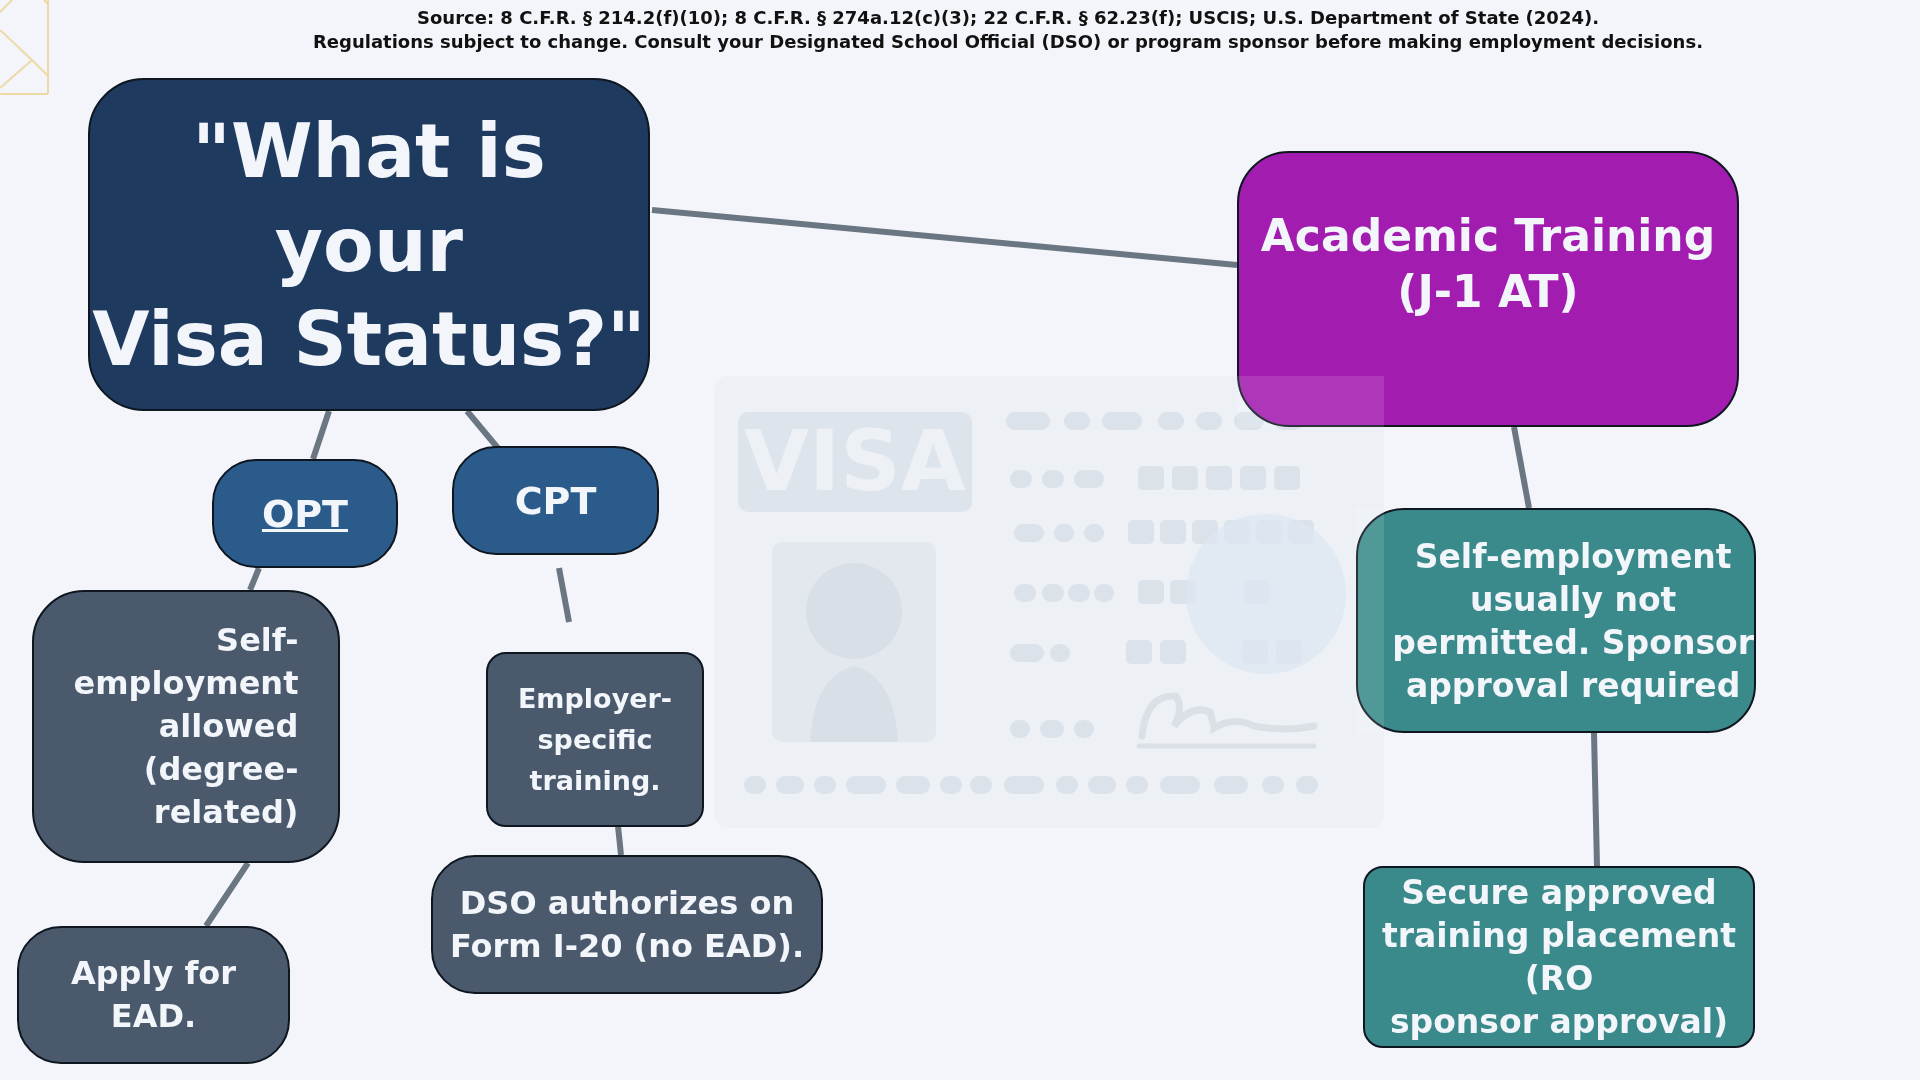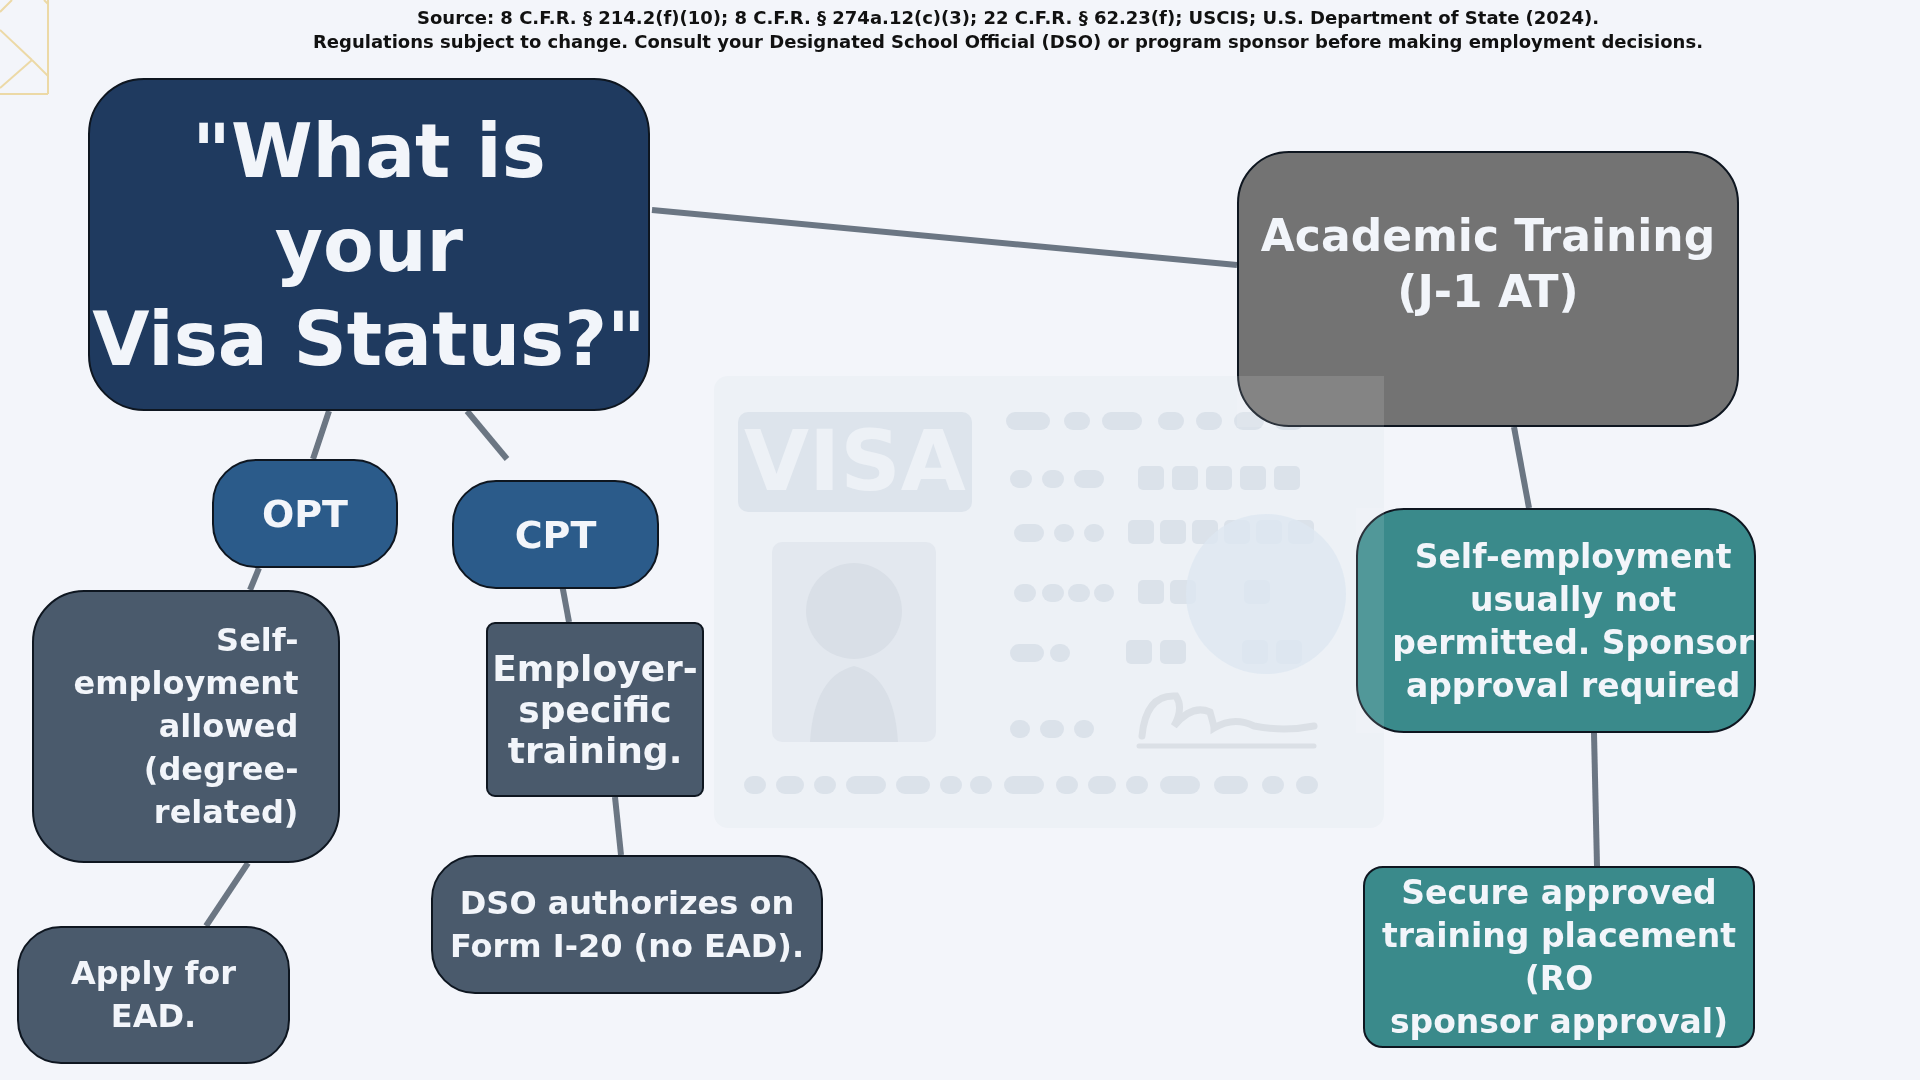--- a/index.html
+++ b/index.html
@@ -17,27 +17,27 @@
   .deco { position:absolute; left:0; top:0; }
   .watermark { position:absolute; left:714px; top:376px; width:670px; height:452px; }
   svg.lines { position:absolute; left:0; top:0; }
   .node {
     position:absolute; box-sizing:border-box;
     border:2px solid #0e1620; color:#f2f5fa; font-weight:bold;
     display:flex; align-items:center; justify-content:center; text-align:center;
   }
   .node span { display:block; }
   .main { left:88px; top:78px; width:562px; height:333px; border-radius:56px; background:#1f3a5f; font-size:74px; line-height:94px; }
-  .academic { left:1237px; top:151px; width:502px; height:276px; border-radius:52px; background:#737373; font-size:44px; line-height:56px; padding-bottom:50px; }
+  .academic { left:1237px; top:151px; width:502px; height:276px; border-radius:52px; background:#a21caf; font-size:44px; line-height:56px; padding-bottom:50px; }
   .pill { background:#2b5b8a; font-size:38px; border-radius:44px; }
-  .opt { left:212px; top:459px; width:186px; height:109px; }
-  .cpt { left:452px; top:480px; width:207px; height:109px; }
+  .opt { left:212px; top:459px; width:186px; height:109px;text-decoration:underline; }
+  .cpt { left:452px; top:446px; width:207px; height:109px; }
   .slate { background:#4a5a6c; font-size:32px; line-height:43px; }
   .selfemp { left:32px; top:590px; width:308px; height:273px; border-radius:52px;text-align:right; }
-  .employer { left:486px; top:622px; width:218px; height:175px; border-radius:9px; font-size:36px; line-height:41px; }
+  .employer { left:486px; top:652px; width:218px; height:175px; border-radius:20px; font-size:27px; line-height:41px; }
   .ead { left:17px; top:926px; width:273px; height:138px; border-radius:44px; }
   .dso { left:431px; top:855px; width:392px; height:139px; border-radius:44px; }
   .teal2 { background:#3a8a8b; font-size:33px; line-height:43px; }
   .notpermitted { left:1356px; top:508px; width:400px; height:225px; border-radius:48px;justify-content:flex-end; }
   .secure { left:1363px; top:866px; width:392px; height:182px; border-radius:20px; }
   .veil { position:absolute; background:rgba(255,255,255,0.12); pointer-events:none; }
 </style>
 </head>
 <body>
 

